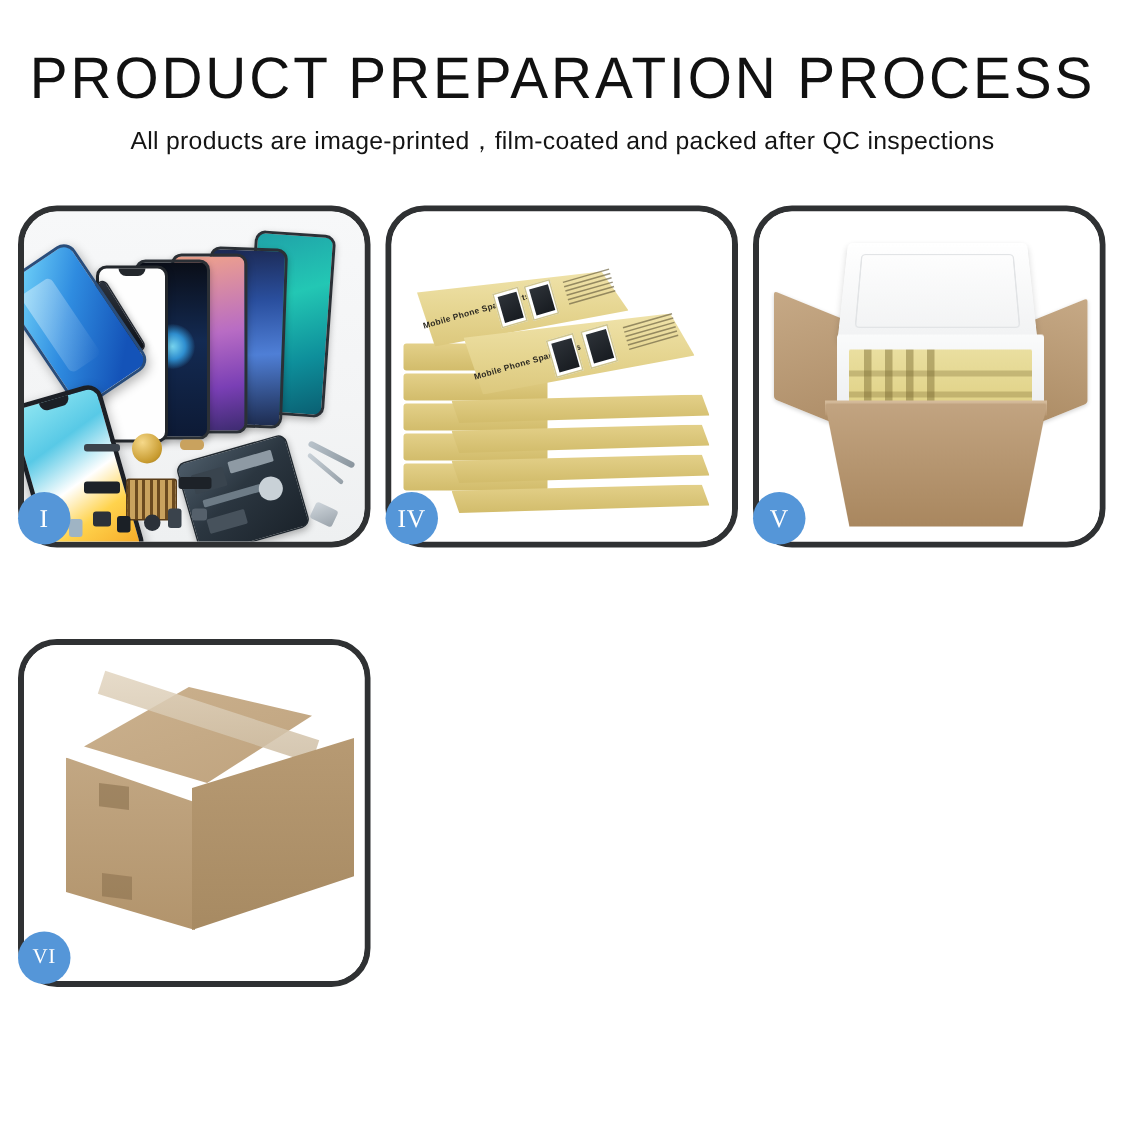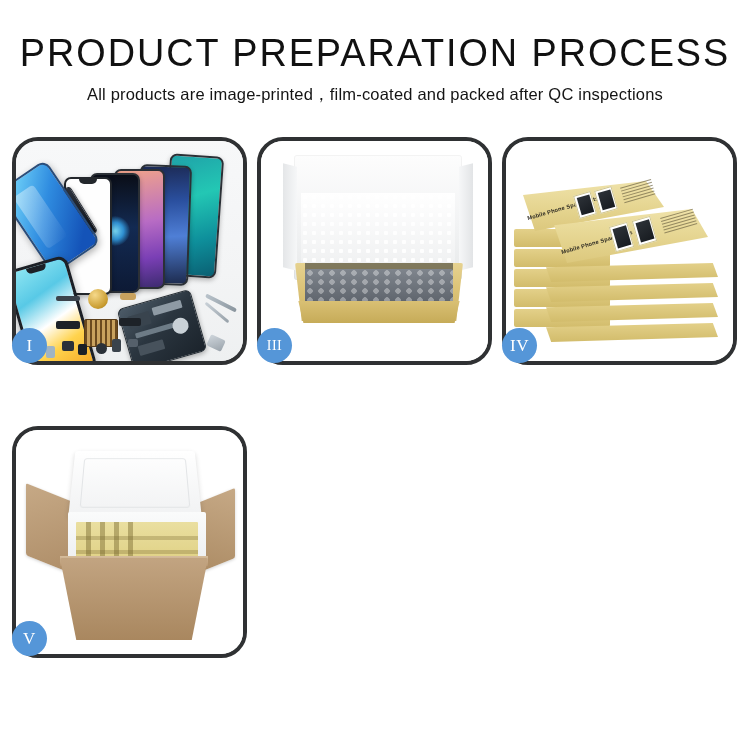--- a/index.html
+++ b/index.html
@@ -311,31 +311,20 @@
         <div class="flexc f9"></div>
         <div class="flexc f10"></div>
         <div class="tweezer"></div>
         <div class="tweezer2"></div>
         <div class="screwset"></div>
       </div>
       <div class="badge">I</div>
     </div>
 
 
-    <div class="panel">
-      <div class="panel-inner p3">
-        <div class="box3-lid"></div>
-        <div class="box3-foam"></div>
-        <div class="box3-base"></div>
-        <div class="box3-inner"></div>
-        <div class="box3-gray"></div>
-        <div class="box3-base2"></div>
-      </div>
-      <div class="badge wide">III</div>
-    </div>
 
     <div class="panel">
       <div class="panel-inner p4">
         <div class="stack">
 
           <div class="sb sb-side" style="left:0px;top:62px;width:96px;height:18px;"></div>
           <div class="sb sb-side" style="left:0px;top:82px;width:96px;height:18px;"></div>
           <div class="sb sb-side" style="left:0px;top:102px;width:96px;height:18px;"></div>
           <div class="sb sb-side" style="left:0px;top:122px;width:96px;height:18px;"></div>
           <div class="sb sb-side" style="left:0px;top:142px;width:96px;height:18px;"></div>
@@ -403,15 +392,26 @@
             <b style="top:14px;"></b>
             <b style="top:28px;"></b>
         </div>
         <div class="tray-dark"></div>
         <div class="carton-rim"></div>
         <div class="carton-body"></div>
       </div>
       <div class="badge">V</div>
     </div>
 
+    <div class="panel">
+      <div class="panel-inner p6">
+        <div class="c6-top"></div>
+        <div class="c6-tape"></div>
+        <div class="c6-left"></div>
+        <div class="c6-right"></div>
+        <div class="c6-notch1"></div>
+        <div class="c6-notch2"></div>
+      </div>
+      <div class="badge wide">VI</div>
+    </div>
 
   </div>
 </div>
 
 </body></html>

